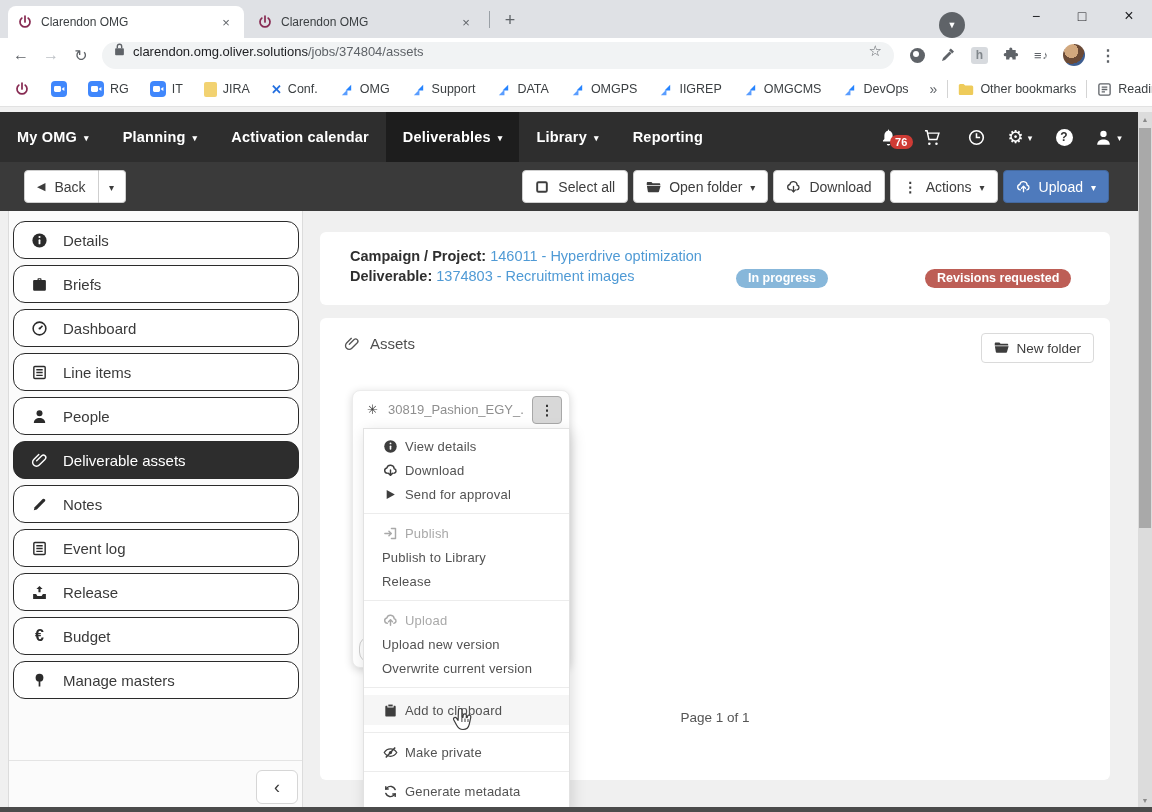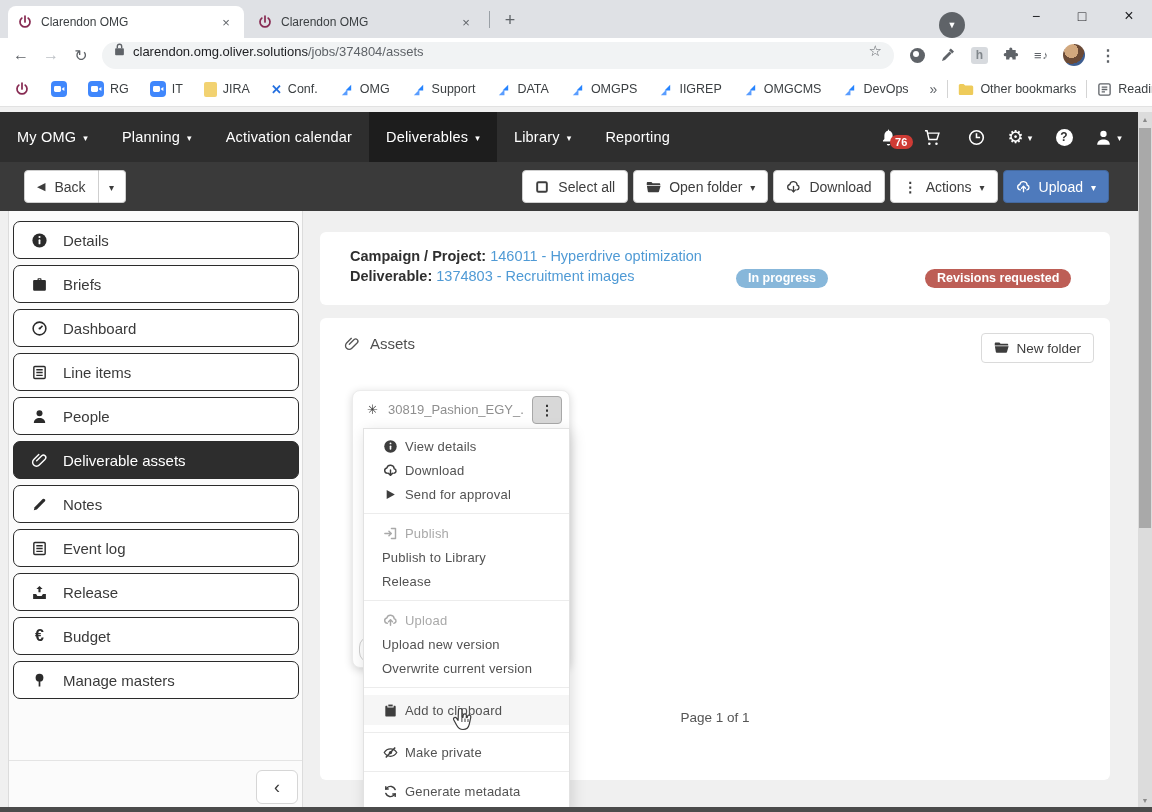--- a/index.html
+++ b/index.html
@@ -37,21 +37,21 @@
   .bm-right{margin-left:auto;display:flex;align-items:center;}
   .vsep{width:1px;height:18px;background:#d4d4d4;margin:0 10px;}
   .chip-note{width:13px;height:15px;background:#f2d271;border-radius:2px;display:inline-block;}
   .conf-x{color:#2470e0;font-weight:bold;font-size:13px;}
   .ovf{font-size:14px;color:#5f6368;}
 
   
   .appnav{position:absolute;top:112px;left:0;right:0;height:50px;background:#2e2e2e;display:flex;align-items:stretch;letter-spacing:.2px;}
   .logo{display:flex;align-items:center;margin:0 26px 0 14px;color:#fff;gap:2px;}
   .logo-mg{font-size:32px;font-weight:400;letter-spacing:1px;}
-  .nav-item{display:flex;align-items:center;padding:0 17px;color:#fff;font-size:14.5px;gap:7px;}
+  .nav-item{display:flex;align-items:center;padding:0 17px;color:#fff;font-size:14.5px;gap:7px;font-weight:bold;}
   .nav-item.active{background:#1d1d1d;}
   .caret{font-size:9px;margin-top:2px;}
   .nav-icons{margin-left:auto;display:flex;align-items:center;margin-right:22px;justify-content:space-between;}
   .nico{position:relative;width:44px;display:flex;justify-content:center;align-items:center;color:#fff;gap:4px;}
   .nbadge{position:absolute;top:7px;left:24px;background:#ce3b35;color:#fff;font-size:11px;font-weight:bold;border-radius:9px;padding:1px 5px;}
   .qcircle{width:17px;height:17px;border-radius:50%;background:#fff;color:#2e2e2e;font-size:12px;font-weight:bold;display:flex;align-items:center;justify-content:center;}
   .gearchar{font-size:18px;line-height:1;}
 
   
   .apptoolbar{position:absolute;top:162px;left:0;right:0;height:49px;background:#3a3a3a;}
@@ -60,21 +60,21 @@
   .btn.primary{background:#4e7abc;border-color:#44699f;color:#fff;}
   .btn.primary .bic{color:#fff;}
   .back-group{position:absolute;left:24px;top:8px;display:flex;}
   .back-main{border-radius:4px 0 0 4px;gap:9px;}
   .back-tri{font-size:11px;}
   .back-caret{border-radius:0 4px 4px 0;border-left:none;width:27px;padding:0;justify-content:center;}
   .right-actions{position:absolute;right:43px;top:8px;display:flex;gap:5px;}
 
   
   .sidebar{position:absolute;left:8px;top:211px;width:295px;bottom:0;background:#fbfbfb;border-left:1px solid #dcdcdc;border-right:1px solid #dcdcdc;padding-top:10px;}
-  .sitem{height:38px;margin:0 3px 6px 4px;border:1.5px solid #2b2b2b;border-radius:7px;background:#fff;display:flex;align-items:center;padding-left:17px;gap:15px;font-size:15px;color:#3a3a3a;}
+  .sitem{height:38px;margin:0 3px 6px 4px;border:1.5px solid #2b2b2b;border-radius:12px;background:#fff;display:flex;align-items:center;padding-left:17px;gap:15px;font-size:15px;color:#3a3a3a;}
   .sitem .si{width:17px;height:17px;color:#2b2b2b;flex:none;display:flex;align-items:center;justify-content:center;font-size:16px;font-weight:bold;}
   .sitem.active{background:#2d2d2d;color:#fff;}
   .sitem.active .si{color:#fff;}
   .side-footer{position:absolute;bottom:0;left:0;right:0;height:52px;border-top:1px solid #e4e4e4;}
   .collapse{position:absolute;right:4px;top:9px;width:42px;height:34px;border:1px solid #d6d6d6;border-radius:6px;background:#fff;display:flex;align-items:center;justify-content:center;font-size:18px;color:#3a3a3a;}
 
   .main-col{position:absolute;left:320px;top:211px;width:790px;}
   .info-panel{position:relative;margin-top:21px;height:73px;background:#fff;border-radius:6px;padding:14px 30px;font-size:14.5px;color:#3a3a3a;}
   .iline{line-height:20px;white-space:nowrap;}
   .iline b{color:#2f2f2f;}

